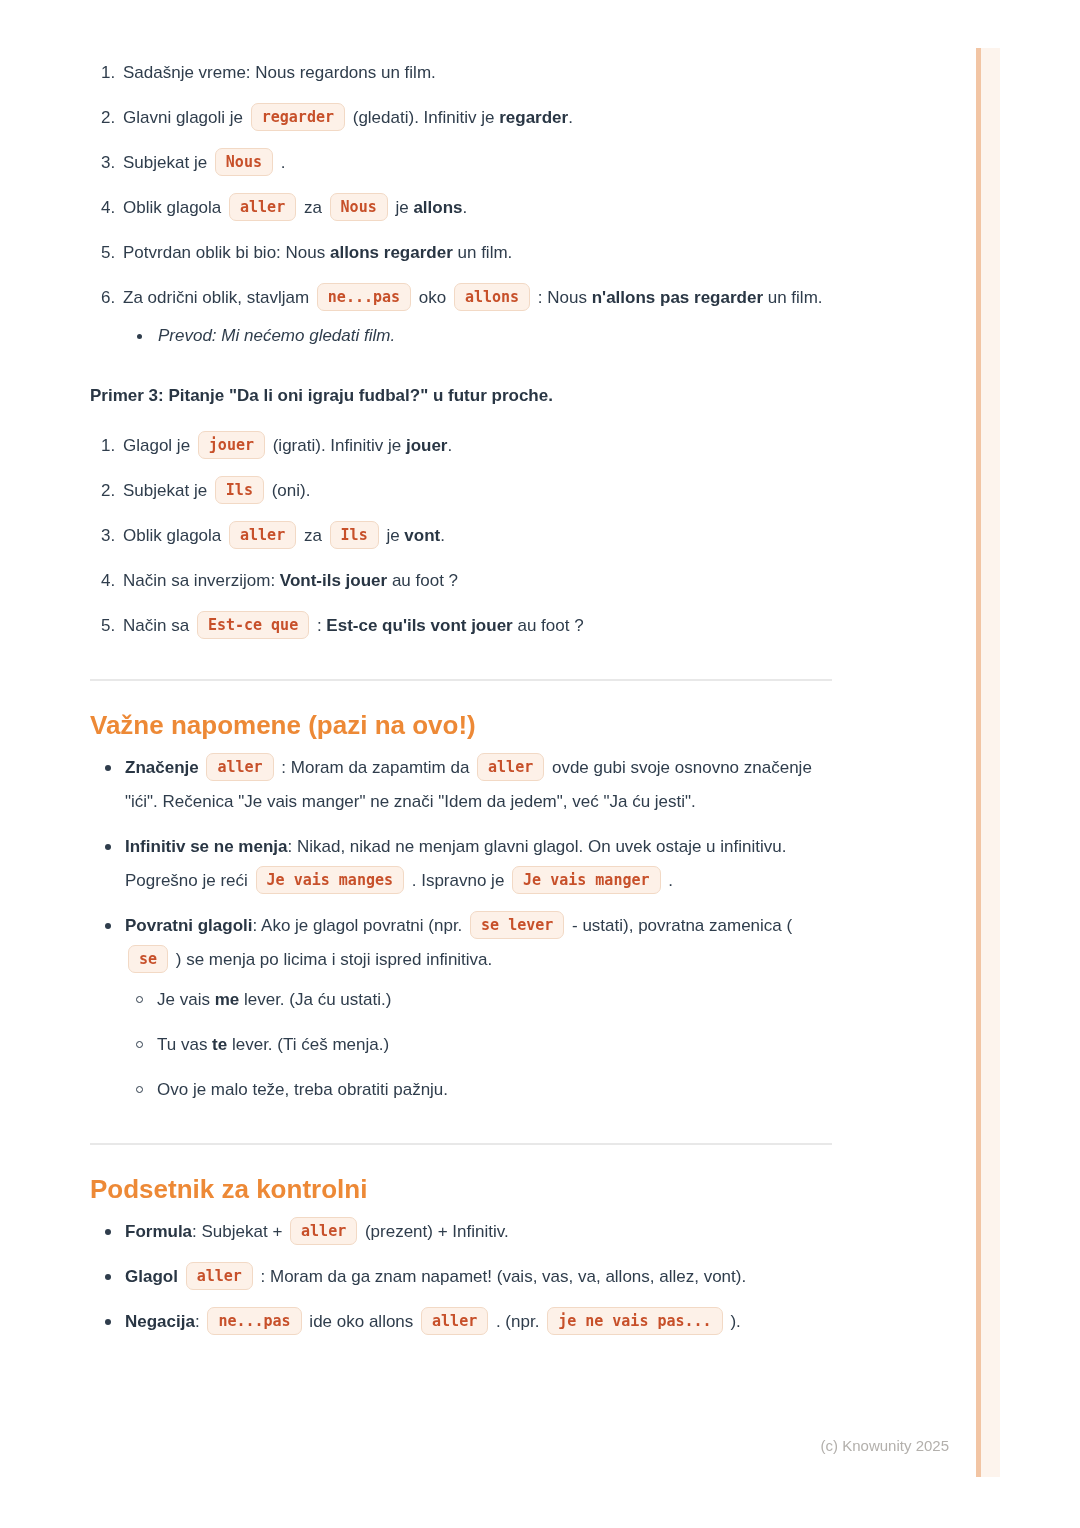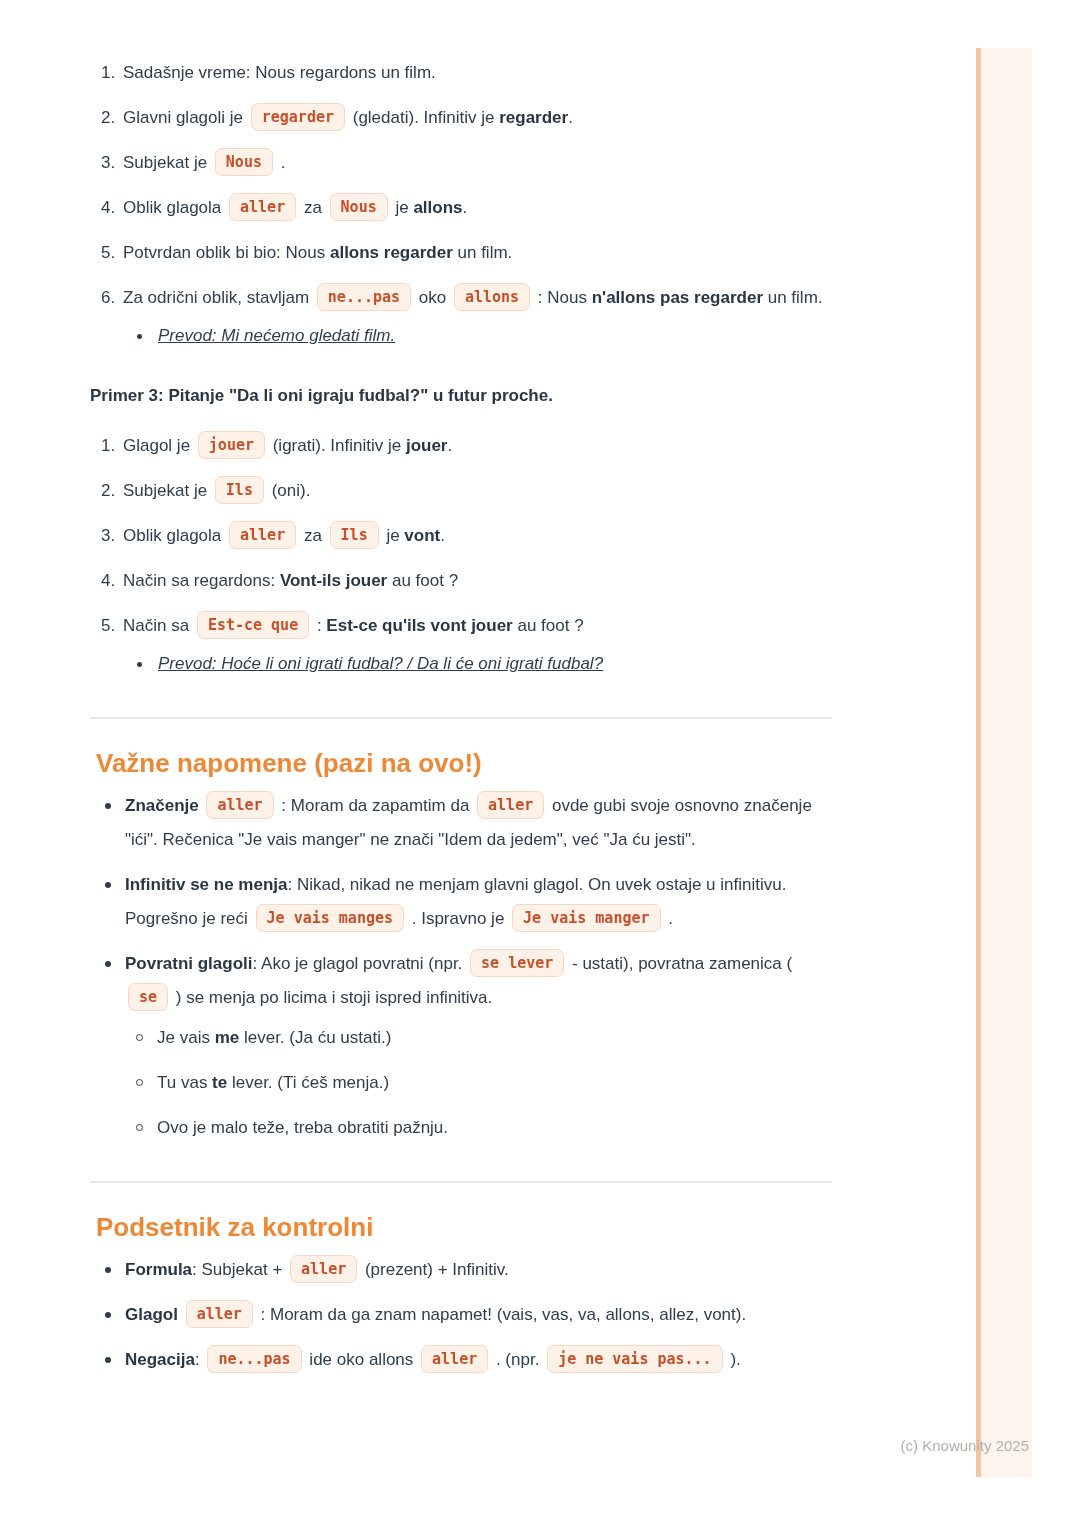--- a/index.html
+++ b/index.html
@@ -11,21 +11,21 @@
     --code-border:#f2d9c5;
     --divider:#e8e8e8;
     --strip-bg:#fdf4ed;
     --strip-border:#f2c5a4;
     --footer:#b3b0ac;
   }
   *{margin:0;padding:0;box-sizing:border-box;}
   html,body{background:#ffffff;}
   .page{
     position:relative;
-    width:1080px;
+    width:1000px;
     height:1528px;
     background:#ffffff;
     overflow:hidden;
     font-family:"Liberation Sans", sans-serif;
     font-size:17px;
     line-height:34px;
     color:var(--text);
   }
   .side-strip{
     position:absolute;
@@ -83,21 +83,21 @@
     margin-top:26px;
     font-weight:700;
     color:var(--bold);
   }
   hr.divider{
     border:none;
     border-top:2px solid var(--divider);
     margin:36px 0 0 0;
   }
   h2.section-heading{
-    margin:28px 0 0 6px;
+    margin:28px 0 0 0;
     font-size:26px;
     line-height:32px;
     font-weight:700;
     color:var(--accent);
   }
   ul.dot-list{
     list-style:none;
     margin:10px 0 0 0;
   }
   ul.dot-list > li{
@@ -141,21 +141,21 @@
     line-height:19px;
     color:var(--code-text);
     background:var(--code-bg);
     border:1px solid var(--code-border);
     border-radius:7px;
     padding:4px 10px 3px 10px;
     margin:0 3px;
     vertical-align:1px;
   }
   .seg-bold{font-weight:700;color:var(--bold);}
-  .seg-italic{font-style:italic;text-decoration:underline;}
+  .seg-italic{font-style:italic;}
   .footer-credit{
     position:absolute;
     top:1438px;
     right:51px;
     font-size:15px;
     line-height:16px;
     color:var(--footer);
     z-index:3;
   }
 </style>
@@ -181,26 +181,23 @@
         </ul>
       </li>
     </ol>
 
     <p class="subheading"><span><span class="seg seg-bold">Primer 3: Pitanje "Da li oni igraju fudbal?" u futur proche.</span></span></p>
 
     <ol class="num-list">
       <li><span class="li-body"><span class="seg seg-text">Glagol je </span><span class="seg seg-code">jouer</span><span class="seg seg-text"> (igrati). Infinitiv je </span><span class="seg seg-bold">jouer</span><span class="seg seg-text">.</span></span></li>
       <li><span class="li-body"><span class="seg seg-text">Subjekat je </span><span class="seg seg-code">Ils</span><span class="seg seg-text"> (oni).</span></span></li>
       <li><span class="li-body"><span class="seg seg-text">Oblik glagola </span><span class="seg seg-code">aller</span><span class="seg seg-text"> za </span><span class="seg seg-code">Ils</span><span class="seg seg-text"> je </span><span class="seg seg-bold">vont</span><span class="seg seg-text">.</span></span></li>
-      <li><span class="li-body"><span class="seg seg-text">Način sa regardons: </span><span class="seg seg-bold">Vont-ils jouer</span><span class="seg seg-text"> au foot ?</span></span></li>
+      <li><span class="li-body"><span class="seg seg-text">Način sa inverzijom: </span><span class="seg seg-bold">Vont-ils jouer</span><span class="seg seg-text"> au foot ?</span></span></li>
       <li>
         <span class="li-body"><span class="seg seg-text">Način sa </span><span class="seg seg-code">Est-ce que</span><span class="seg seg-text"> : </span><span class="seg seg-bold">Est-ce qu'ils vont jouer</span><span class="seg seg-text"> au foot ?</span></span>
-        <ul class="sub-dot-list">
-          <li><span><span class="seg seg-italic">Prevod: Hoće li oni igrati fudbal? / Da li će oni igrati fudbal?</span></span></li>
-        </ul>
       </li>
     </ol>
 
     <hr class="divider">
 
     <h2 class="section-heading">Važne napomene (pazi na ovo!)</h2>
 
     <ul class="dot-list">
       <li><span class="li-body"><span class="seg seg-bold">Značenje</span><span class="seg seg-text"> </span><span class="seg seg-code">aller</span><span class="seg seg-text"> : Moram da zapamtim da </span><span class="seg seg-code">aller</span><span class="seg seg-text"> ovde gubi svoje osnovno značenje "ići". Rečenica "Je vais manger" ne znači "Idem da jedem", već "Ja ću jesti".</span></span></li>
       <li><span class="li-body"><span class="seg seg-bold">Infinitiv se ne menja</span><span class="seg seg-text">: Nikad, nikad ne menjam glavni glagol. On uvek ostaje u infinitivu. Pogrešno je reći </span><span class="seg seg-code">Je vais manges</span><span class="seg seg-text"> . Ispravno je </span><span class="seg seg-code">Je vais manger</span><span class="seg seg-text"> .</span></span></li>

